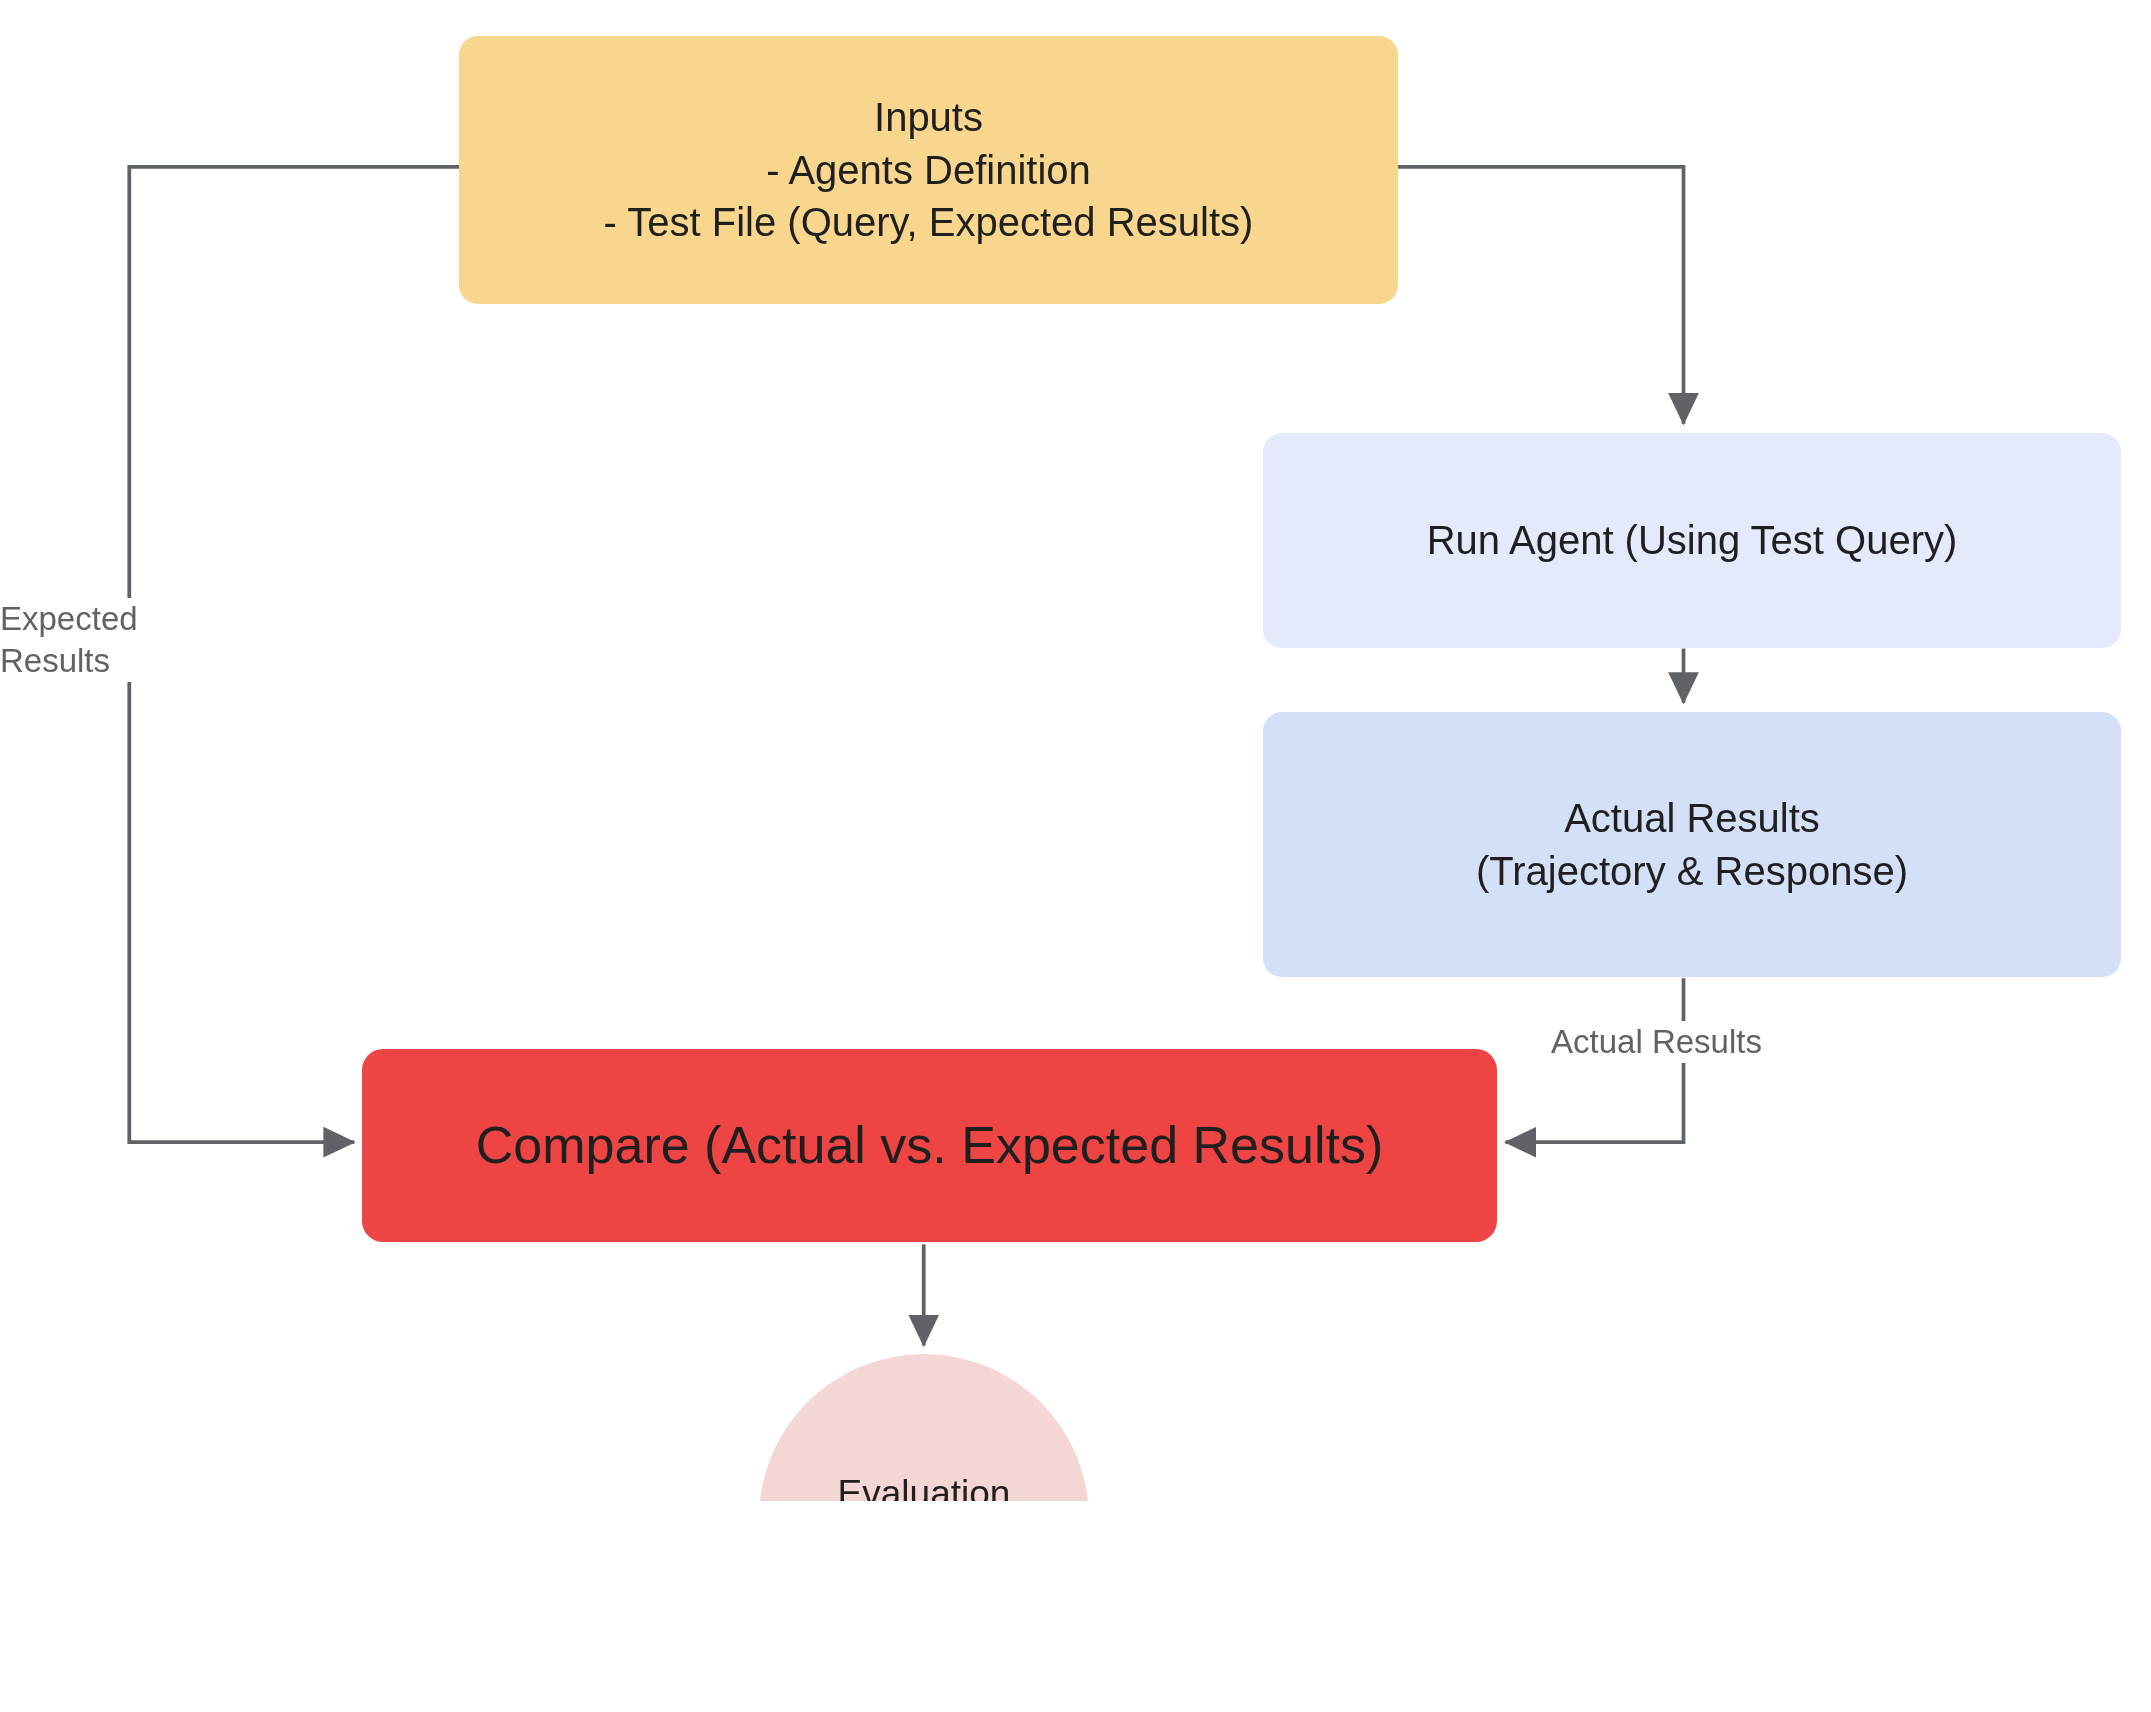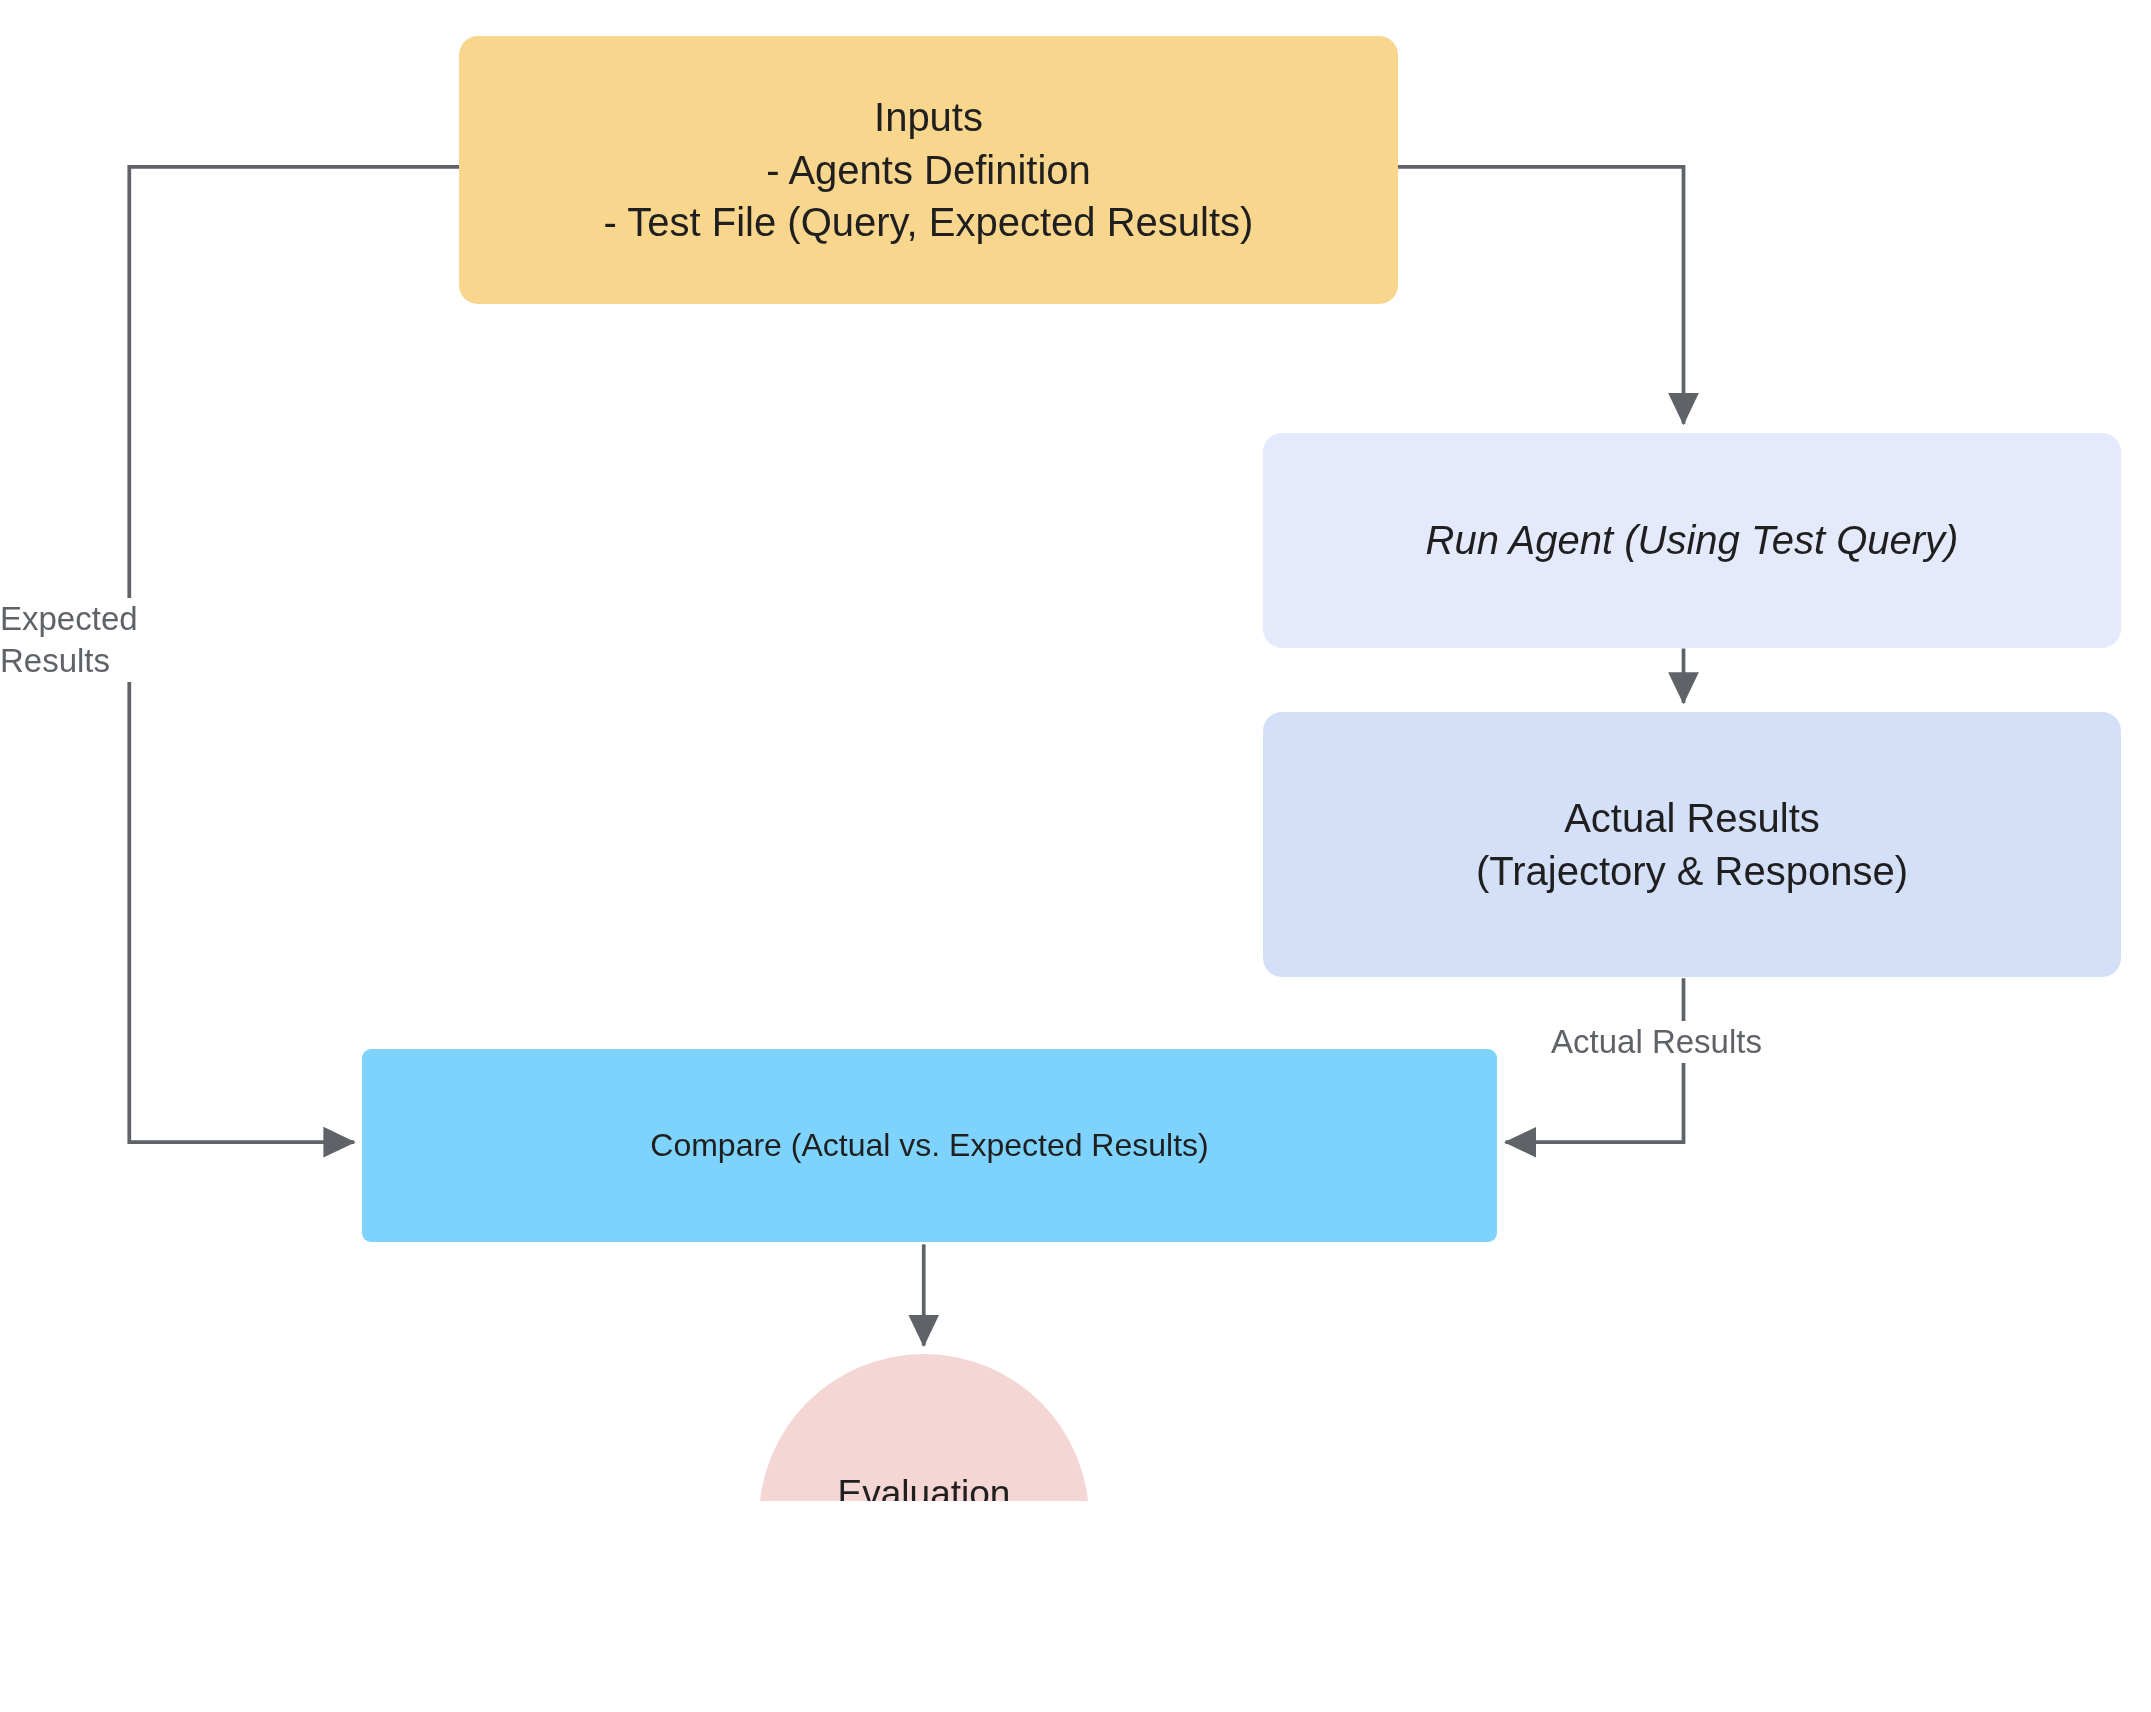--- a/index.html
+++ b/index.html
@@ -42,39 +42,38 @@
     font-size: 40px;
   }
   #node-run-agent {
     left: 1263px;
     top: 433px;
     width: 858px;
     height: 215px;
     background: #e4eafb;
     border-radius: 19px;
     font-size: 40px;
-    font-style: italic;
   }
   #node-actual-results {
     left: 1263px;
     top: 712px;
     width: 858px;
     height: 265px;
     background: #d4dff8;
     border-radius: 19px;
     font-size: 40px;
   }
   #node-compare {
     left: 362px;
     top: 1049px;
     width: 1135px;
     height: 193px;
-    background: #7dd3fc;
-    border-radius: 9px;
-    font-size: 32px;
+    background: #ef4444;
+    border-radius: 21px;
+    font-size: 52px;
   }
   #node-report {
     left: 759px;
     top: 1354px;
     width: 330px;
     height: 330px;
     background: #f4d6d4;
     border-radius: 50%;
     font-size: 37px;
   }

